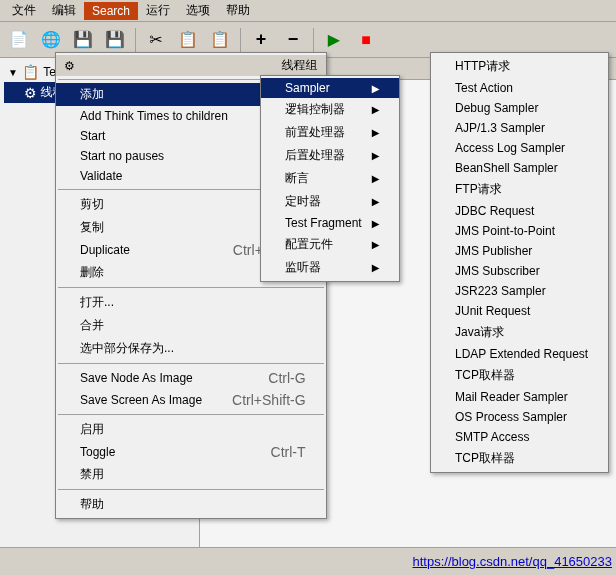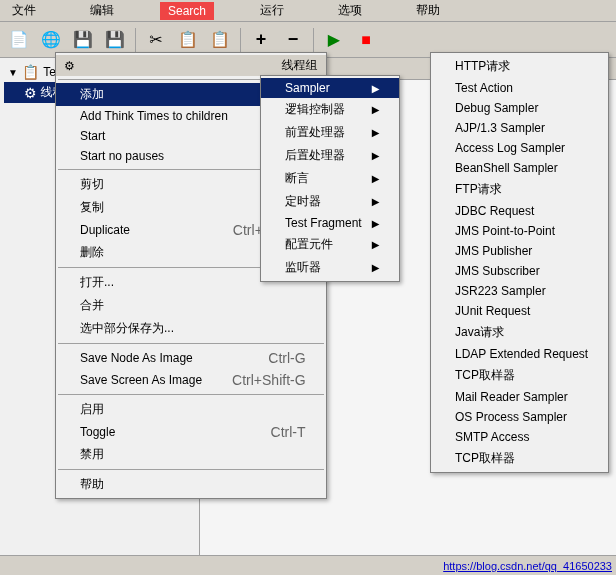--- a/index.html
+++ b/index.html
@@ -14,30 +14,29 @@
     }
 
     
     .menubar {
       background: #d4d0c8;
       height: 22px;
       display: flex;
       align-items: center;
       padding: 0 4px;
       border-bottom: 1px solid #a0a0a0;
-      gap: 38px;
     }
     .menubar-item {
       padding: 2px 8px;
       font-size: 12px;
       cursor: pointer;
       color: #000;
     }
     .menubar-item.active {
-      background: #ef4444;
+      background: #c2410c;
       color: #fff;
       padding-left: 8px;
     }
 
     
     .toolbar {
       background: #d4d0c8;
       height: 36px;
       display: flex;
       align-items: center;
@@ -159,27 +158,27 @@
       top: 52px;
       left: 430px;
     }
 
     
     .statusbar {
       position: absolute;
       bottom: 0;
       left: 0;
       right: 0;
-      height: 20px;
+      height: 28px;
       background: #d4d0c8;
       border-top: 1px solid #a0a0a0;
       display: flex;
       align-items: center;
       padding: 0 4px;
-      font-size: 11px;
+      font-size: 13px;
     }
     .statusbar-url {
       color: #0000cc;
       text-decoration: underline;
       margin-left: auto;
     }
 
     
     .right-panel {
       flex: 1;
@@ -286,20 +285,23 @@
     </div>
     <div class="menu-item">
       <span>Add Think Times to children</span>
     </div>
     <div class="menu-item">
       <span>Start</span>
     </div>
     <div class="menu-item">
       <span>Start no pauses</span>
     </div>
+    <div class="menu-item">
+      <span>Validate</span>
+    </div>
     <div class="menu-separator"></div>
     <div class="menu-item">
       <span>剪切</span>
       <span class="shortcut">Ctrl-X</span>
     </div>
     <div class="menu-item">
       <span>复制</span>
       <span class="shortcut">Ctrl-C</span>
     </div>
     <div class="menu-item">

